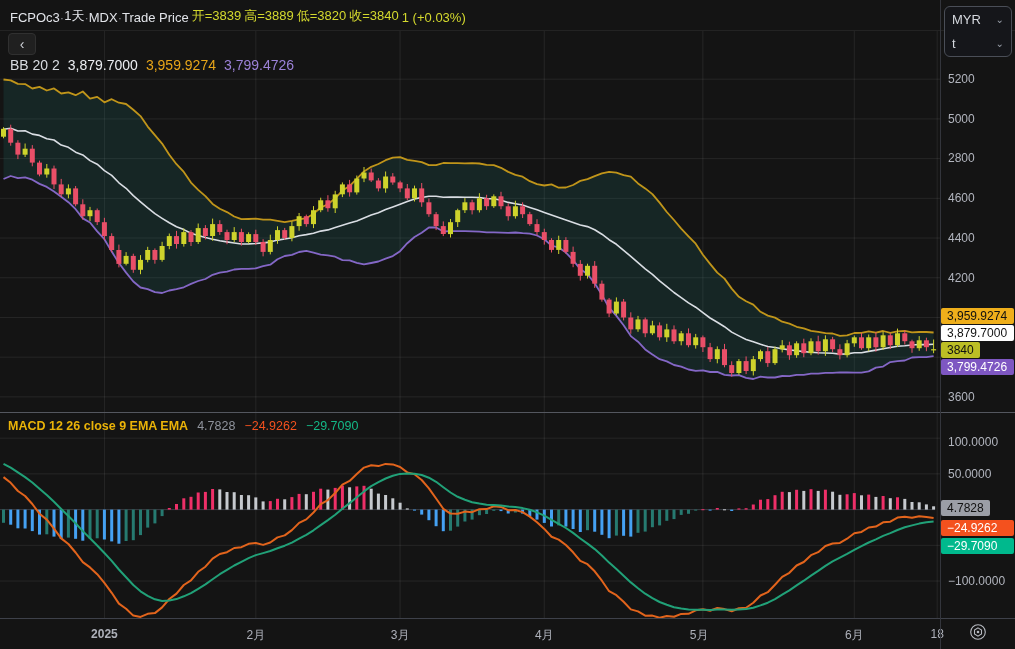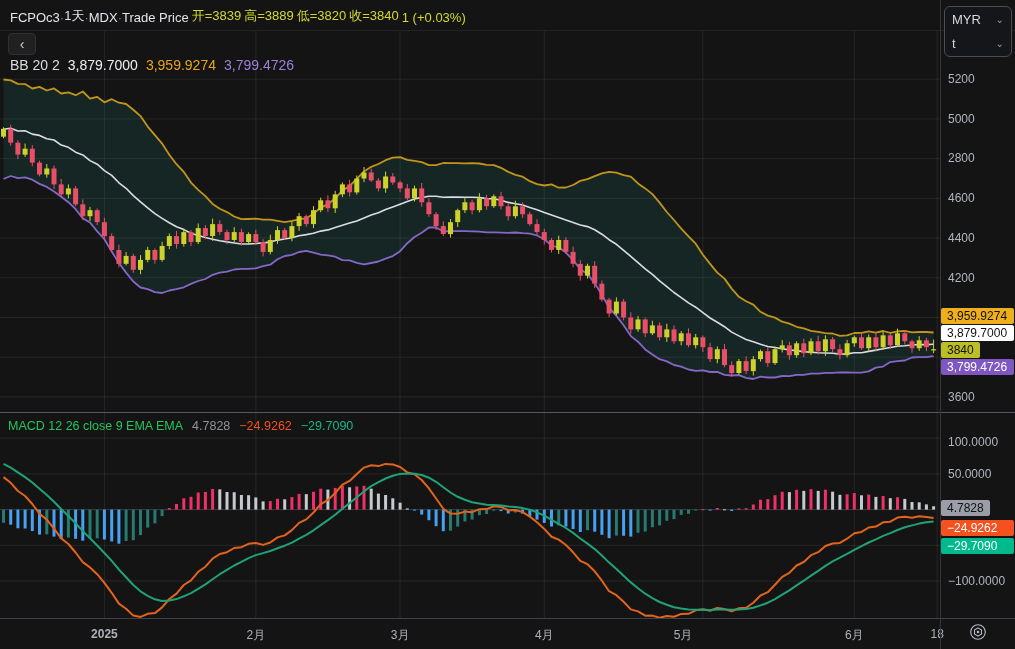--- a/index.html
+++ b/index.html
@@ -18,21 +18,21 @@
   #back-button{position:absolute;left:8px;top:33px;width:28px;height:22px;background:#202020;
           border:1px solid #303030;border-radius:4px;color:#cfd2d8;font-size:14px;line-height:20px;
           text-align:center;z-index:5;cursor:pointer;padding:0;}
   
   #bb-legend{position:absolute;left:10px;top:57px;display:flex;gap:8px;font-size:14px;z-index:5;white-space:nowrap;}
   #bb-legend .t{color:#d8dbe0;}
   #bb-legend .basis{color:#eceef2;}
   #bb-legend .upper{color:#e7a519;}
   #bb-legend .lower{color:#9c82d8;}
   #macd-legend{position:absolute;left:8px;top:419px;display:flex;gap:9px;font-size:12.5px;z-index:5;white-space:nowrap;}
-  #macd-legend .t{color:#22c55e;}
+  #macd-legend .t{color:#eab308;font-weight:bold;}
   #macd-legend .h{color:#8f939c;}
   #macd-legend .m{color:#f4511e;}
   #macd-legend .s{color:#14b887;}
   
   #price-axis,#macd-axis{position:absolute;left:941px;top:0;width:74px;z-index:3;}
   .tick{position:absolute;left:7px;transform:translateY(-50%);font-size:12px;color:#b2b5be;white-space:nowrap;}
   .float{position:absolute;left:0;transform:translateY(-50%);font-size:12px;line-height:16px;
          padding:0 6px;border-radius:2px;white-space:nowrap;z-index:6;}
   .float.wide{min-width:61px;}
   
@@ -550,21 +550,21 @@
       <span class="float" style="top: 96px; background: rgb(155, 158, 166); color: rgb(17, 17, 17);">4.7828</span>
       <span class="float wide" style="top: 116px; background: rgb(244, 81, 30); color: rgb(255, 255, 255);">−24.9262</span>
       <span class="float wide" style="top: 134px; background: rgb(0, 185, 141); color: rgb(255, 255, 255);">−29.7090</span>
     </div>
 
   <div id="time-axis">
       <span class="tlabel" style="left: 104.44px; font-weight: bold;">2025</span>
       <span class="tlabel" style="left: 255.85px;">2月</span>
       <span class="tlabel" style="left: 400.05px;">3月</span>
       <span class="tlabel" style="left: 544.25px;">4月</span>
-      <span class="tlabel" style="left: 683px;">5月</span>
+      <span class="tlabel" style="left: 699px; font-family: Liberation Mono, monospace;">5月</span>
       <span class="tlabel" style="left: 854.28px;">6月</span>
       <span class="tlabel" style="left: 937.195px;">18</span>
     </div>
 
   <div id="unit-box">
     <div class="dd-row">
       <span>MYR</span>
       <span class="chev">⌄</span>
     </div>
     <div class="dd-row">

